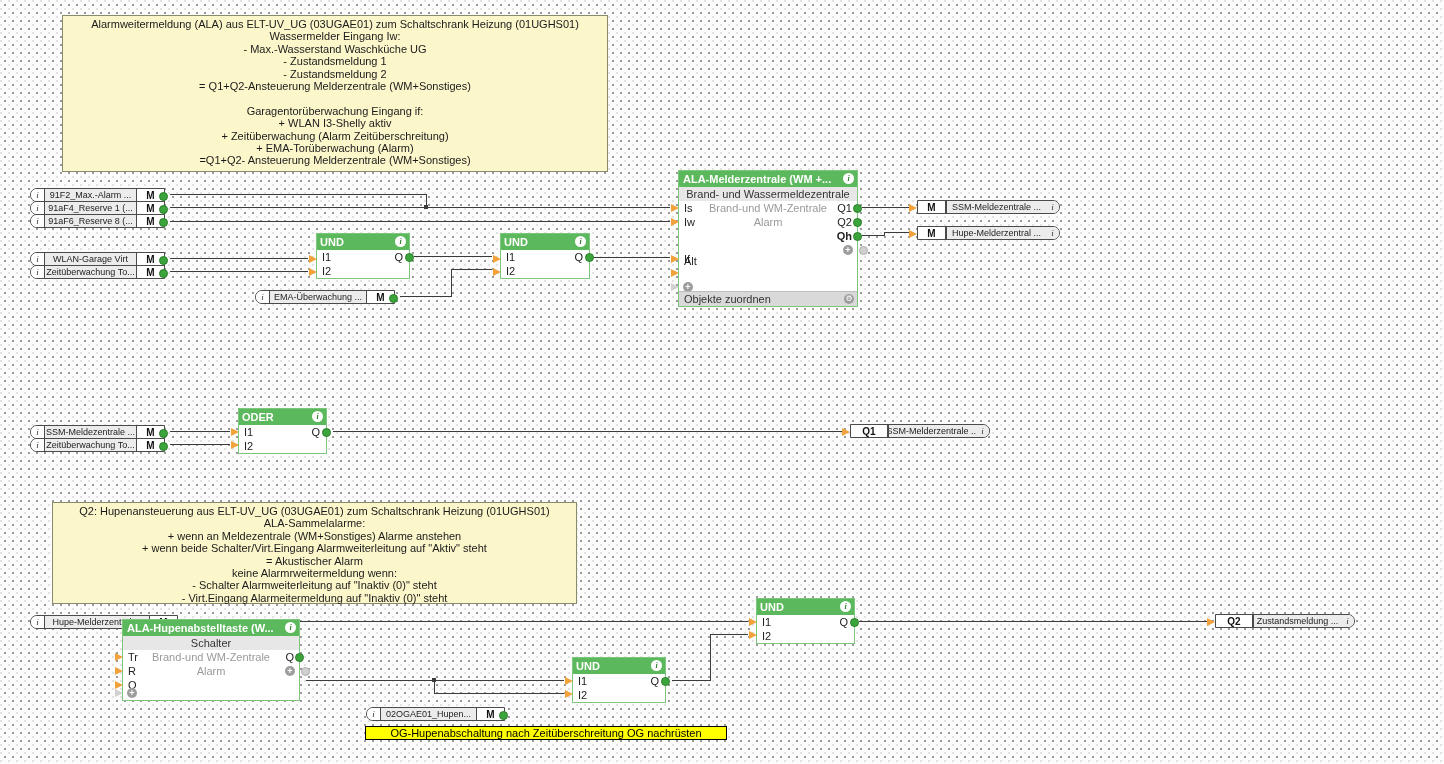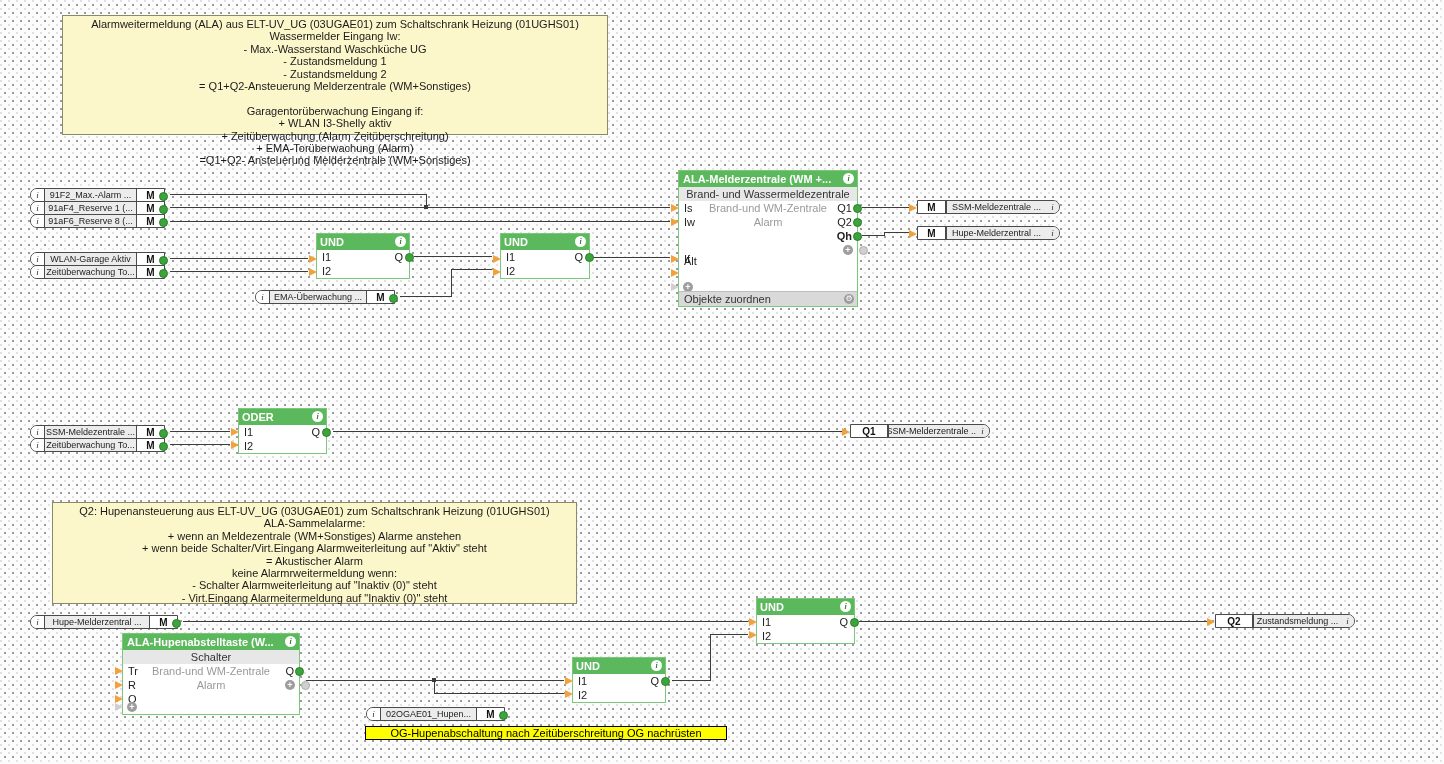--- a/index.html
+++ b/index.html
@@ -61,21 +61,21 @@
   .bb-footer{position:absolute;left:0;right:0;height:14px;background:#d9d9d9;color:#333;font-size:11px;
     display:flex;align-items:center;padding:0 5px;border-top:1px solid #bdbdbd;}
   .gear-badge{position:absolute;right:3px;width:10px;height:10px;border-radius:50%;background:#9d9d9d;color:#fff;
     font-size:8px;line-height:10px;text-align:center;}
 </style>
 </head>
 <body>
 
 <div id="canvas">
 
-  <div class="comment abs" style="left:62px;top:15px;width:546px;height:120px;"><span>Alarmweitermeldung (ALA) aus ELT-UV_UG (03UGAE01) zum Schaltschrank Heizung (01UGHS01)
+  <div class="comment abs" style="left:62px;top:15px;width:546px;height:157px;"><span>Alarmweitermeldung (ALA) aus ELT-UV_UG (03UGAE01) zum Schaltschrank Heizung (01UGHS01)
 Wassermelder Eingang Iw:
 - Max.-Wasserstand Waschküche UG
 - Zustandsmeldung 1
 - Zustandsmeldung 2
 = Q1+Q2-Ansteuerung Melderzentrale (WM+Sonstiges)
 
 Garagentorüberwachung Eingang if:
 + WLAN I3-Shelly aktiv
 + Zeitüberwachung (Alarm Zeitüberschreitung)
 + EMA-Torüberwachung (Alarm)
@@ -132,21 +132,21 @@
     <span class="dot" style="right:-4px;top:3px;"></span>
   </div>
   <div class="pillL abs" style="left:30px;top:214px;width:135px;">
     <span class="pill-i">i</span>
     <span class="pill-label">91aF6_Reserve 8 (...</span>
     <span class="pill-port">M</span>
     <span class="dot" style="right:-4px;top:3px;"></span>
   </div>
   <div class="pillL abs" style="left:30px;top:252px;width:135px;">
     <span class="pill-i">i</span>
-    <span class="pill-label">WLAN-Garage Aktiv</span>
+    <span class="pill-label">WLAN-Garage Virt</span>
     <span class="pill-port">M</span>
     <span class="dot" style="right:-4px;top:3px;"></span>
   </div>
   <div class="pillL abs" style="left:30px;top:265px;width:135px;">
     <span class="pill-i">i</span>
     <span class="pill-label">Zeitüberwachung To...</span>
     <span class="pill-port">M</span>
     <span class="dot" style="right:-4px;top:3px;"></span>
   </div>
   <div class="pillL abs" style="left:255px;top:290px;width:140px;">
@@ -315,21 +315,21 @@
     <span class="dot" style="right:-5px;top:33px;"></span>
     <span class="dot" style="right:-5px;top:47px;"></span>
     <span class="dot" style="right:-5px;top:61px;"></span>
     <span class="dot gray" style="right:-11px;top:75px;"></span>
     <div class="bb-footer" style="bottom:0;">
         <span>Objekte zuordnen</span>
         <span class="gear-badge">⚙</span>
       </div>
   </div>
 
-  <div class="bigblock" style="left:122px;top:633px;width:176px;height:80px;">
+  <div class="bigblock" style="left:122px;top:619px;width:176px;height:80px;">
     <div class="bb-header">
         <span>ALA-Hupenabstelltaste (W...</span>
         <span class="info-badge">i</span>
       </div>
     <div class="bb-sub">Schalter</div>
     <span class="bb-port" style="left:5px;top:31px;">Tr</span>
     <span class="bb-port" style="left:5px;top:45px;">R</span>
     <span class="bb-port" style="left:5px;top:59px;">O</span>
     <span class="plus-badge" style="left:4px;top:68px;">+</span>
     <span class="bb-center" style="top:31px;">Brand-und WM-Zentrale</span>

